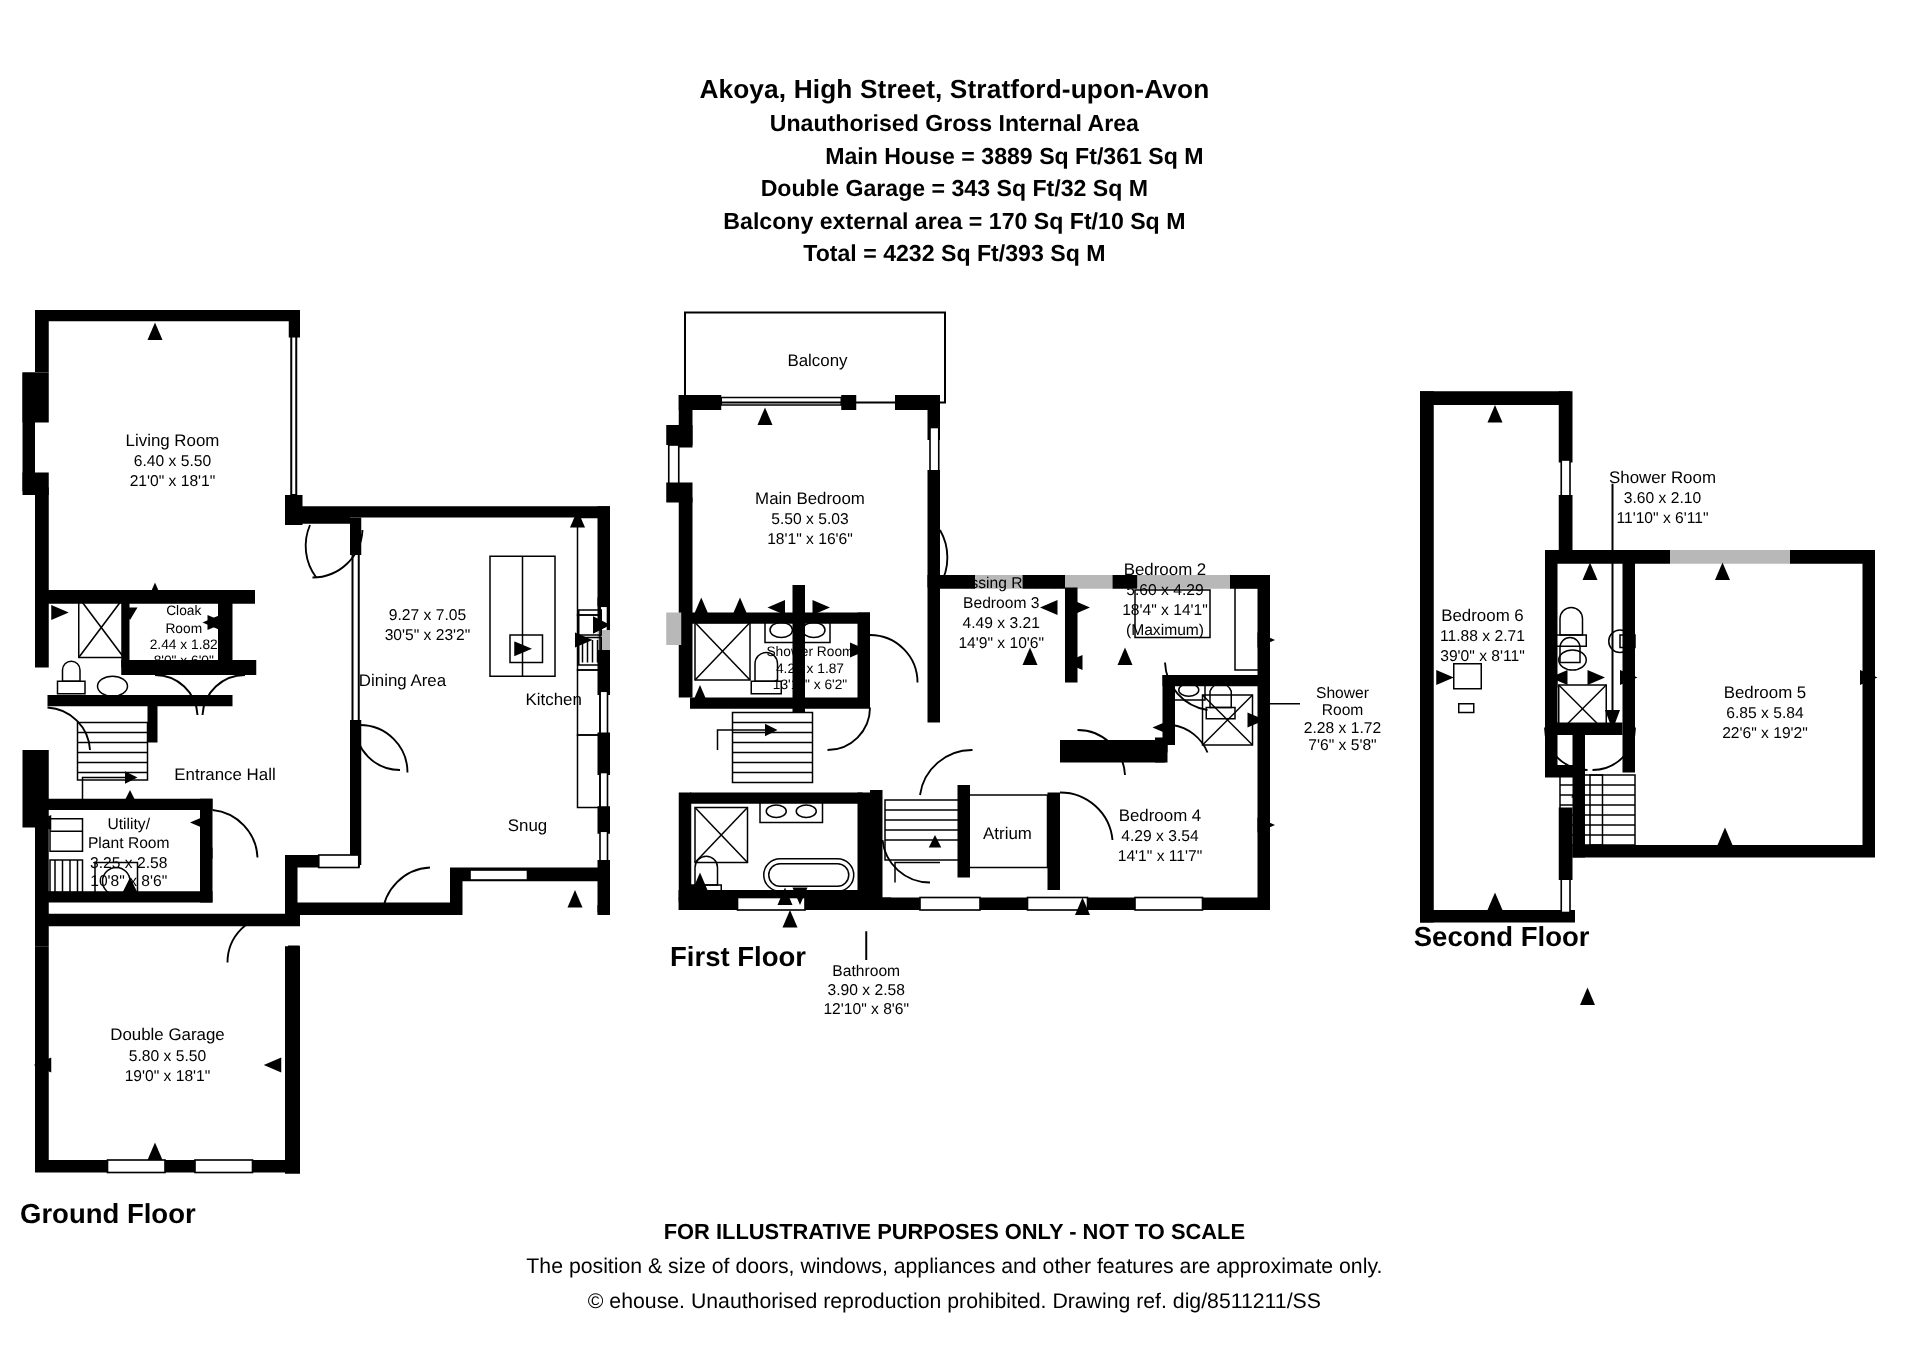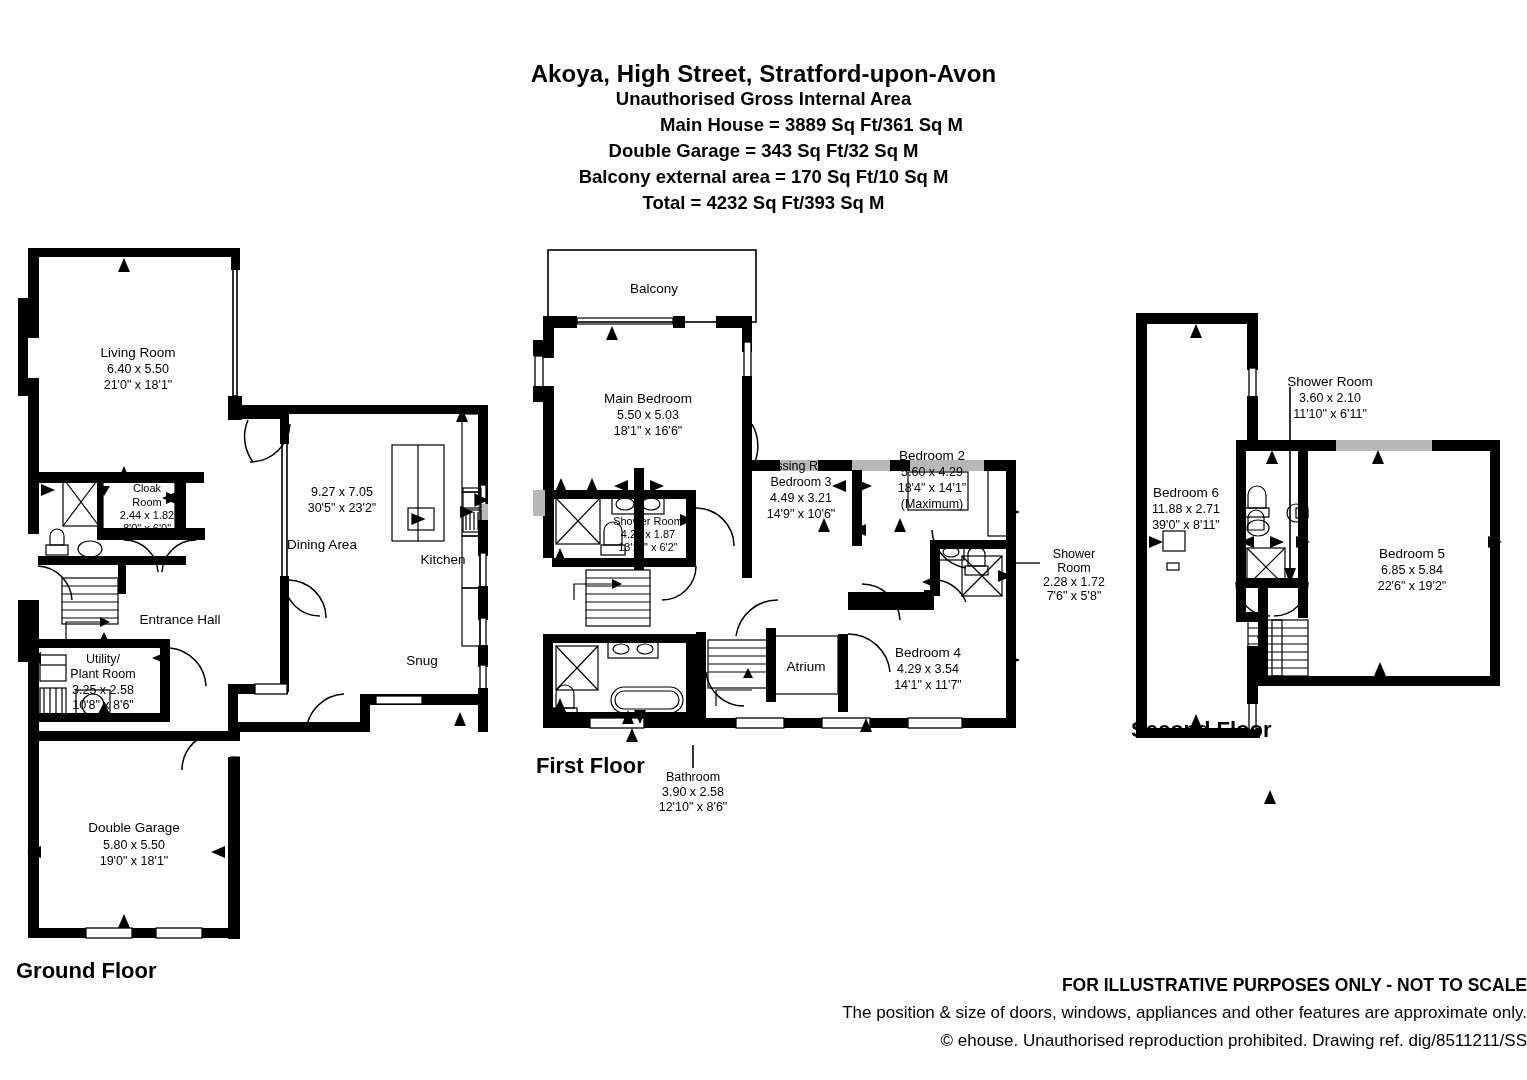--- a/index.html
+++ b/index.html
@@ -1,27 +1,27 @@
 <!DOCTYPE html>
 <html><head>
 <meta charset="utf-8">
 <style>
   html,body{margin:0;padding:0;background:#ffffff;}
   body{width:1527px;height:1080px;overflow:hidden;
        font-family:"Liberation Sans", sans-serif;color:#000;}
   #stage{position:relative;width:1527px;height:1080px;}
   .hdr{position:absolute;left:0;width:1527px;text-align:center;font-weight:bold;color:#000;}
-  #h0{top:60px;font-size:24px;letter-spacing:.1px;}
+  #h0{top:60px;font-size:21px;letter-spacing:.1px;}
   #h1{top:88px;font-size:18.5px;}
   #h2{top:114px;font-size:18.5px;margin-left:48px;}
   #h3{top:140px;font-size:18.5px;}
   #h4{top:166px;font-size:18.5px;}
   #h5{top:192px;font-size:18.5px;}
   .floorlbl{position:absolute;font-size:22px;font-weight:bold;}
-  .ftr{position:absolute;left:0;width:1527px;text-align:right;}
+  .ftr{position:absolute;left:0;width:1527px;text-align:center;}
   #f0{top:975px;font-size:17.5px;font-weight:bold;}
   #f1{top:1003px;font-size:17px;}
   #f2{top:1031px;font-size:17px;}
   svg{position:absolute;left:0;top:0;}
   text{font-family:"Liberation Sans", sans-serif;fill:#000;}
   .rl{font-size:13.5px;text-anchor:middle;}
   .rs{font-size:11px;text-anchor:middle;}
   .rm{font-size:12.5px;text-anchor:middle;}
   .wall{fill:#000;}
   .thin{fill:none;stroke:#000;stroke-width:1.6;}
@@ -516,19 +516,19 @@
       <text class="rm" x="1186" y="529">39'0" x 8'11"</text>
 
       <text class="rl" x="1412" y="558">Bedroom 5</text>
       <text class="rm" x="1412" y="574">6.85 x 5.84</text>
       <text class="rm" x="1412" y="590">22'6" x 19'2"</text>
     </g>
   </svg>
 
   <div class="floorlbl" style="left:16px;top:958px;">Ground Floor</div>
   <div class="floorlbl" style="left:536px;top:753px;">First Floor</div>
-  <div class="floorlbl" style="left:1131px;top:717px;text-align:center;">Second Floor</div>
+  <div class="floorlbl" style="left:1131px;top:737px;text-align:center;">Second Floor</div>
 
   <div class="ftr" id="f0">FOR ILLUSTRATIVE PURPOSES ONLY - NOT TO SCALE</div>
   <div class="ftr" id="f1">The position &amp; size of doors, windows, appliances and other features are approximate only.</div>
   <div class="ftr" id="f2">© ehouse. Unauthorised reproduction prohibited. Drawing ref. dig/8511211/SS</div>
 
 </div>
 
 </body></html>

